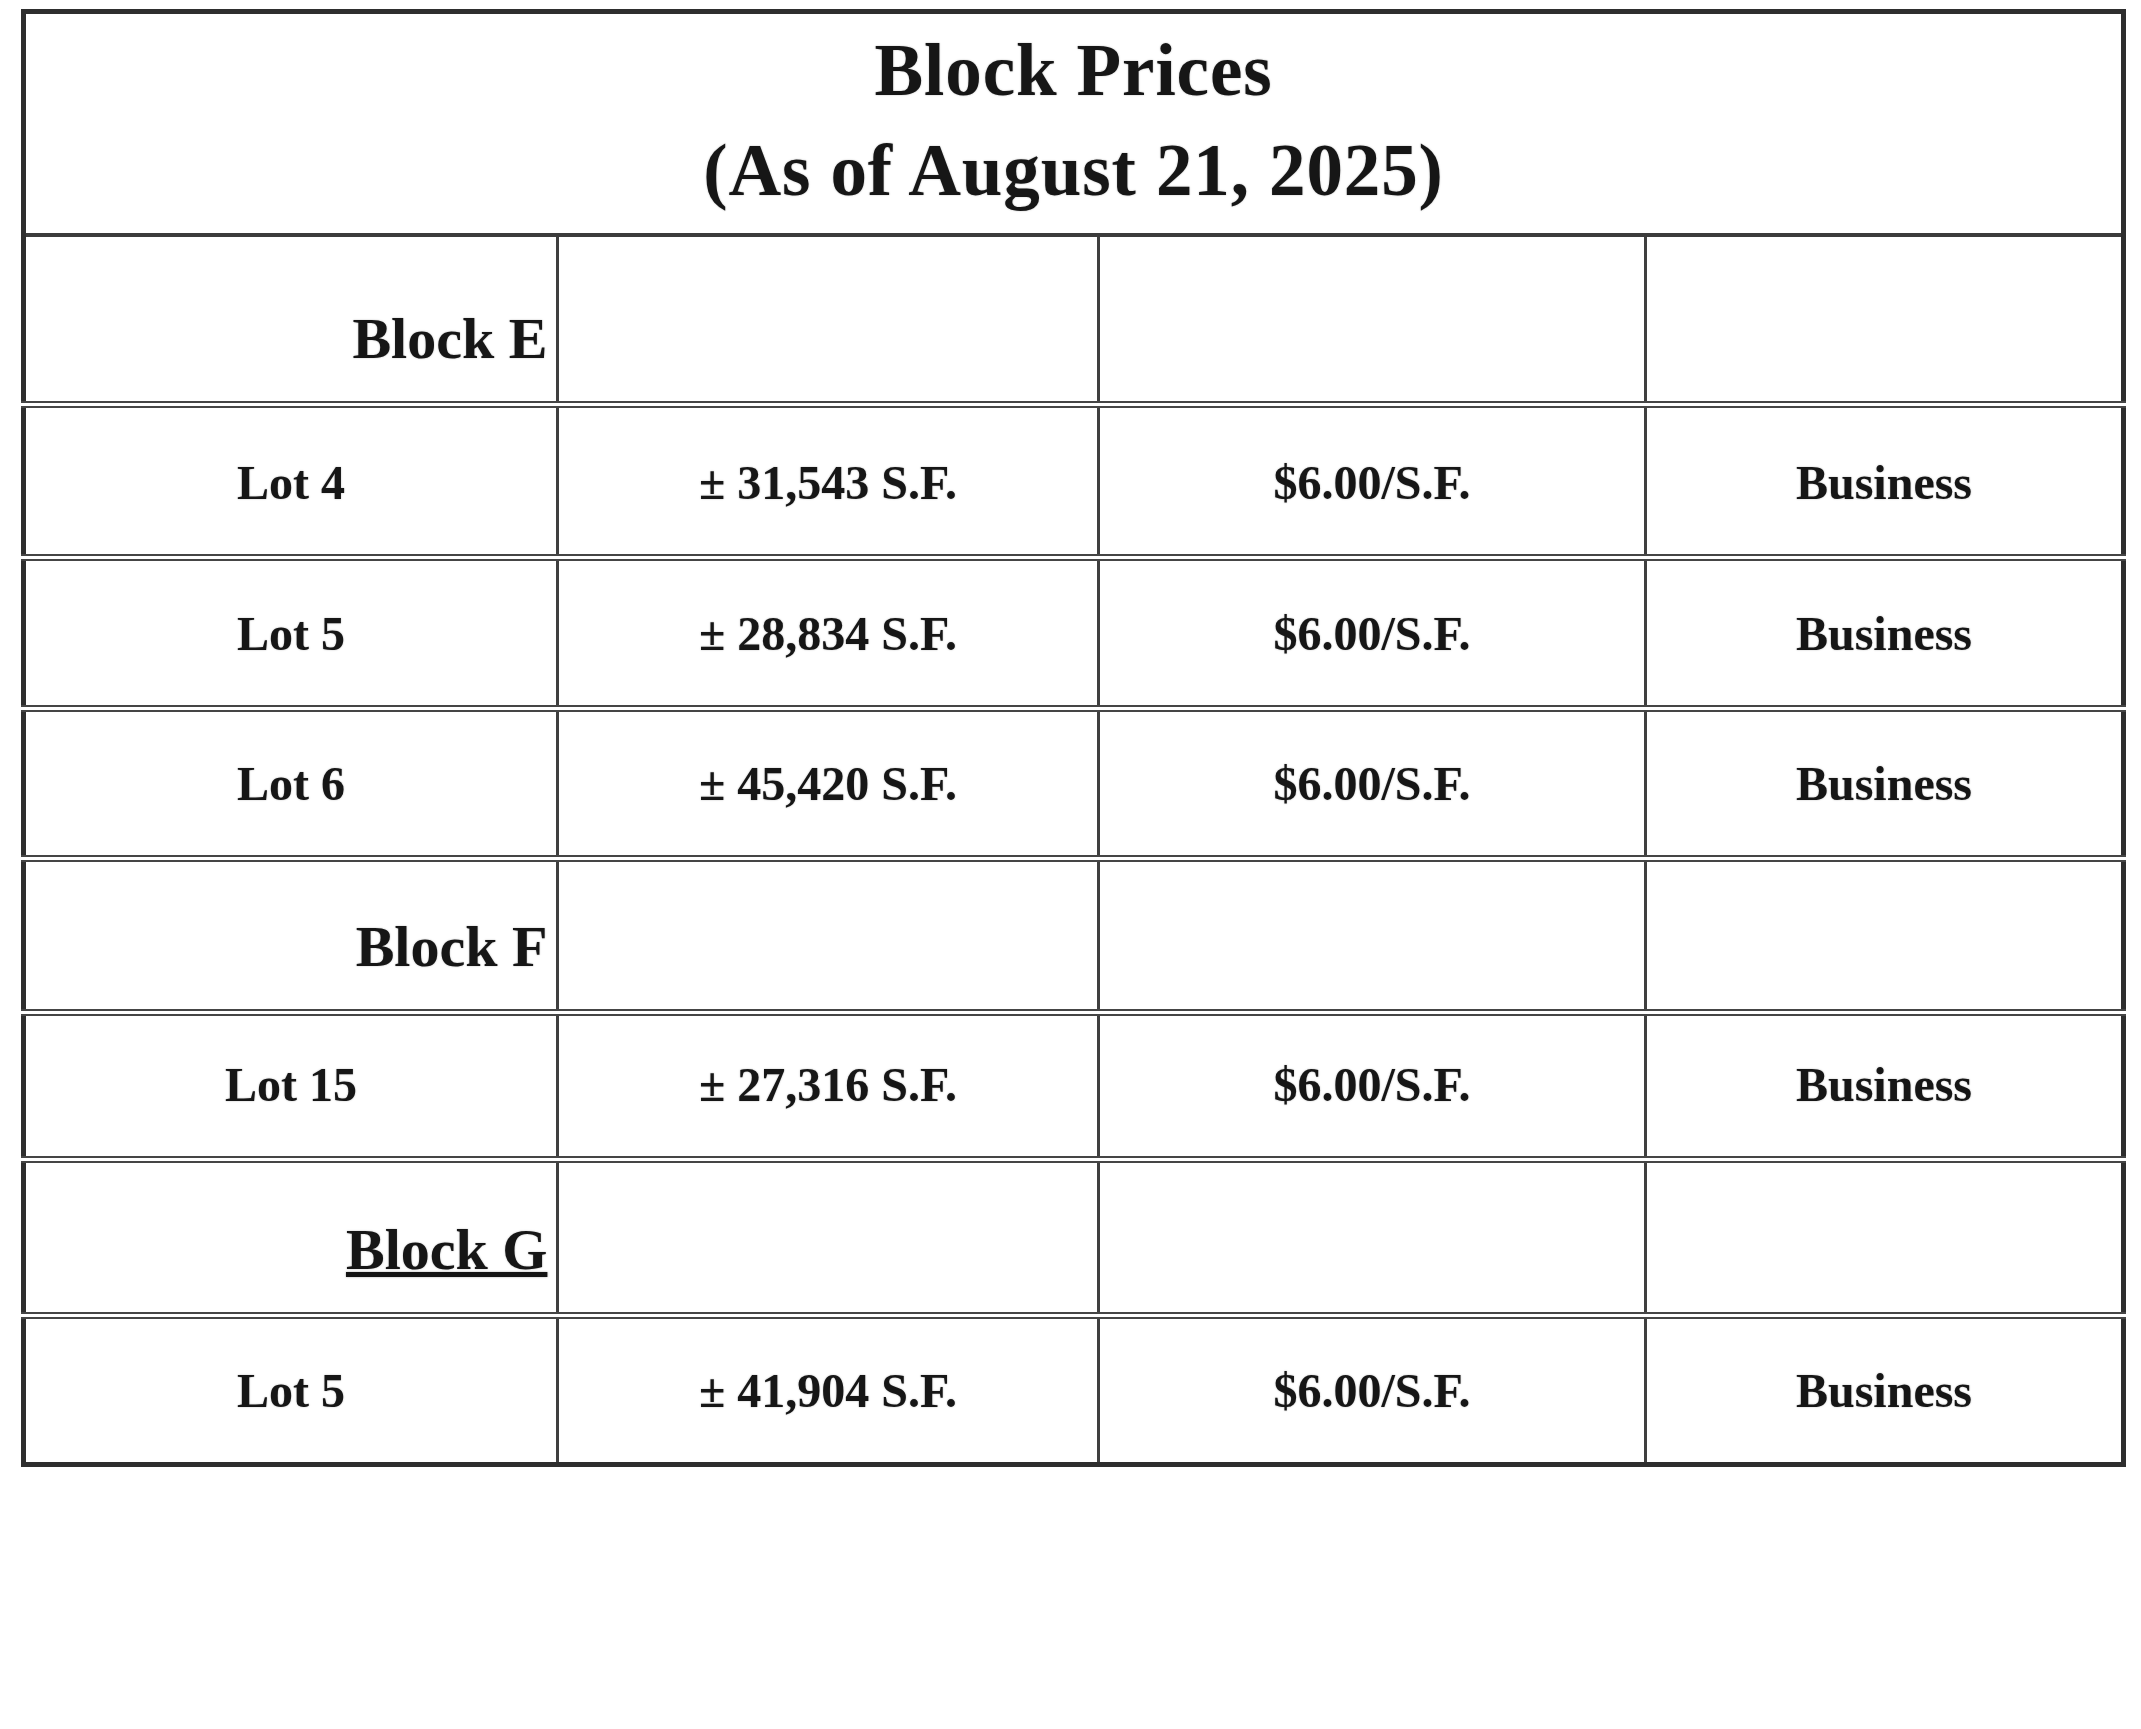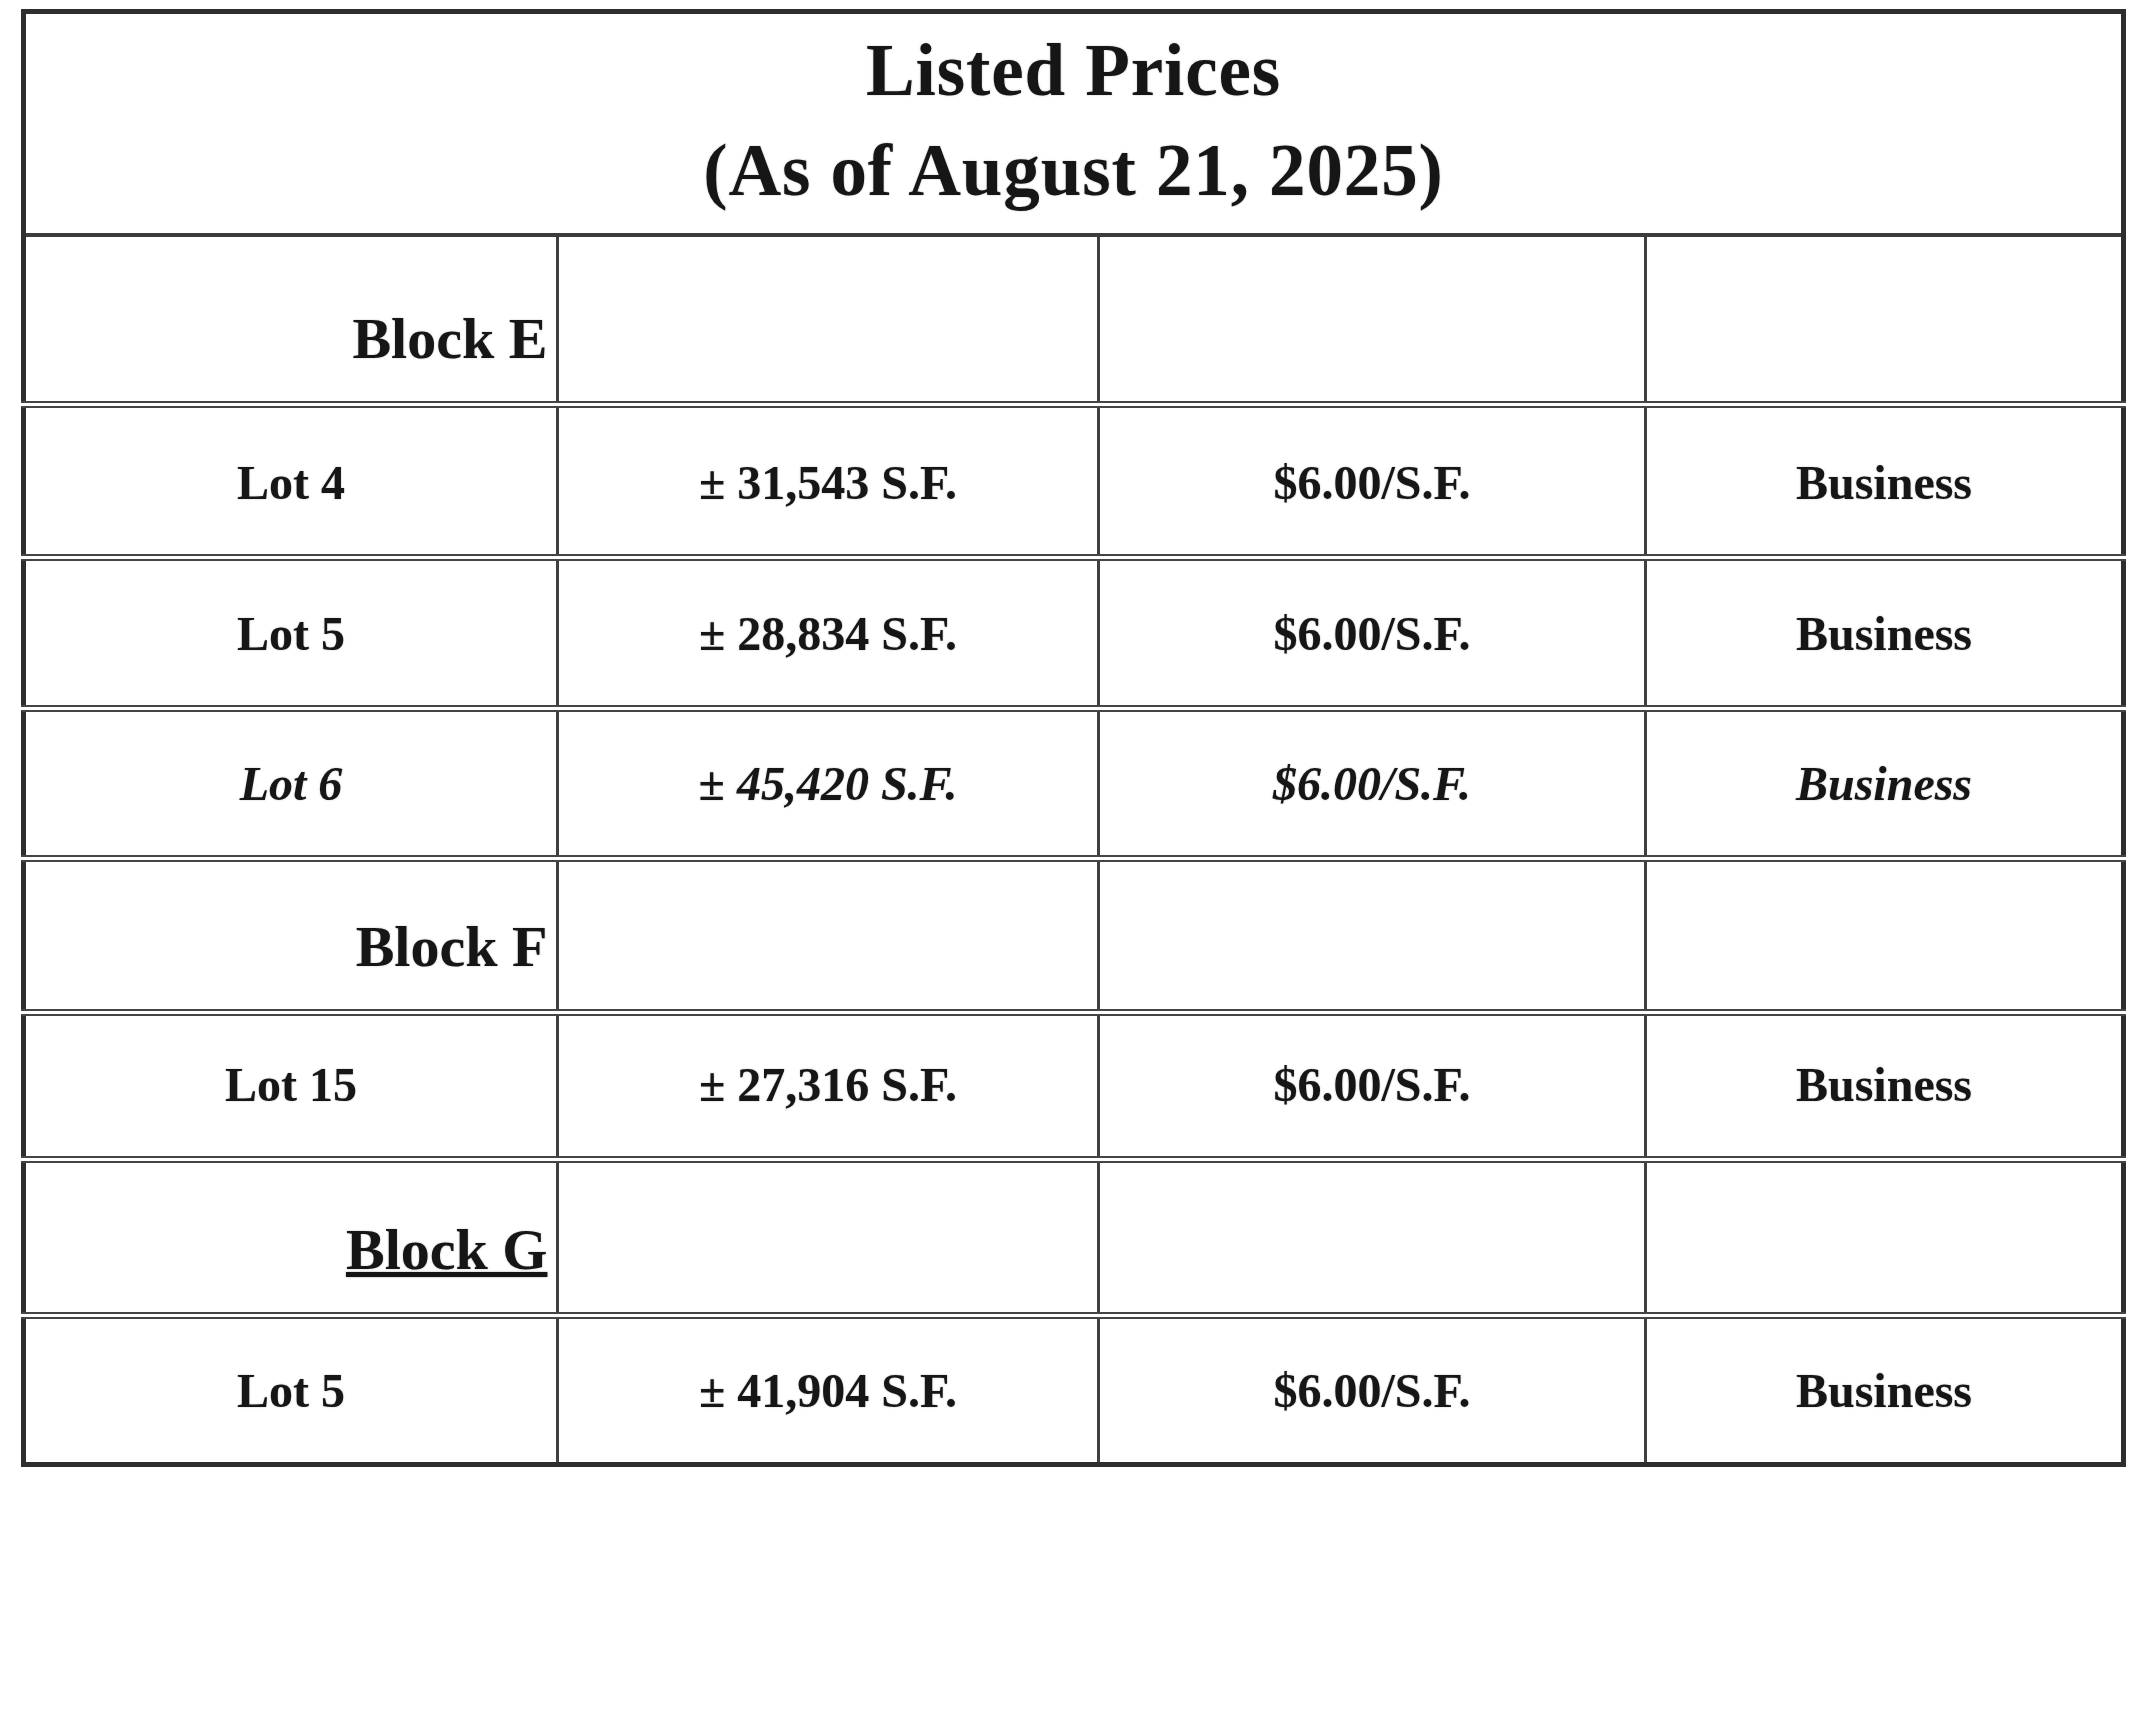--- a/index.html
+++ b/index.html
@@ -42,21 +42,21 @@
   tr.row-header td { border-bottom: 7px double #454545; }
   tr.row-block  td { border-bottom: 7px double #454545; text-align: right; }
   tr.row-lot    td { border-bottom: 7px double #454545; }
   tr.row-last   td { border-bottom: 5.2px solid #2e2e2e; }
 
   tr.row-title  { height: 214px; }
   tr.row-header { height: 199px; }
   tr.row-blockE { height: 170px; }
   tr.row-lot4   { height: 153px; }
   tr.row-lot5   { height: 151px; }
-  tr.row-lot6   { height: 150px; font-style: italic; }
+  tr.row-lot6   { height: 150px; }
   tr.row-blockF { height: 154px; }
   tr.row-lot12  { height: 147px; }
   tr.row-blockG { height: 156px; text-decoration: underline; }
   tr.row-lot5g  { height: 149px; }
 
   tr.row-title td {
     vertical-align: middle;
     padding: 7px 8.6px 12px 8.6px;
   }
   .title-line1, .title-line2 {
@@ -87,21 +87,21 @@
     <colgroup>
       <col style="width:534px">
       <col style="width:541px">
       <col style="width:547px">
       <col style="width:478px">
     </colgroup>
 
     <tbody>
         <tr class="row-title">
       <td colspan="4">
-        <div class="title-line1">Listed Prices</div>
+        <div class="title-line1">Block Prices</div>
         <div class="title-line2">(As of August 21, 2025)</div>
       </td>
     </tr>
 
 
     <tr class="row-block row-blockE">
       <td>Block E</td>
       <td></td>
       <td></td>
       <td></td>

